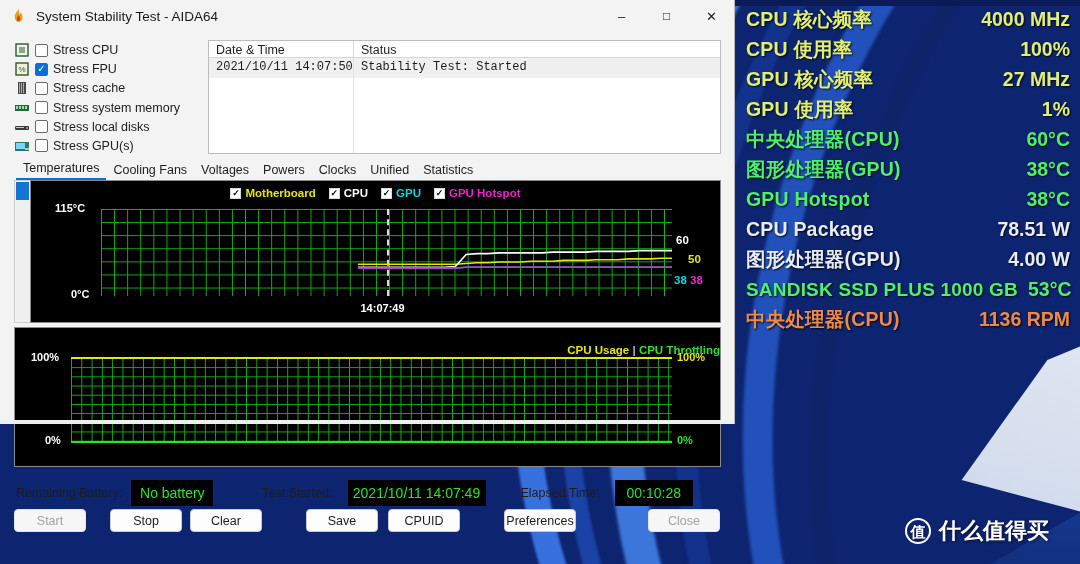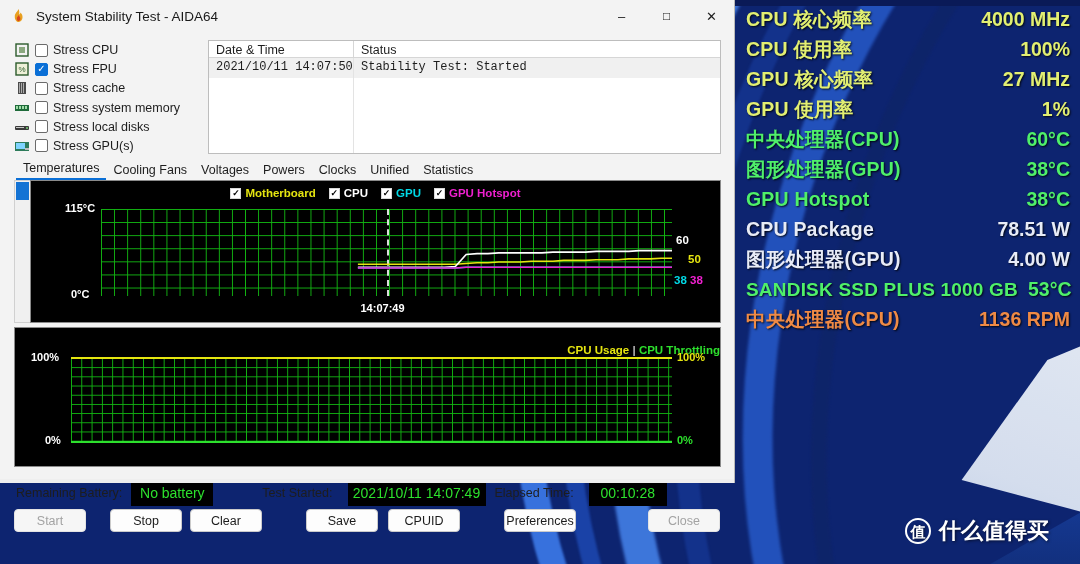--- a/index.html
+++ b/index.html
@@ -76,21 +76,21 @@
   }
   #wm .badge{
     width:26px;height:26px;border-radius:50%;
     border:2px solid #fff; color:#fff;
     display:flex;align-items:center;justify-content:center;
     font-size:15px; line-height:1;
   }
 
   
   #win{
-    position:absolute; left:0; top:0; width:735px; height:483px;
+    position:absolute; left:0; top:0; width:735px; height:424px;
     background:#f3f3f3; border-right:1px solid #b9b9b9;
     display:flex; flex-direction:column;
   }
   #titlebar{
     height:32px; background:#f3f3f3; display:flex; align-items:center;
     padding-left:10px; flex:none;
   }
   #titlebar .app-icon{
     width:17px;height:17px;margin-right:9px;display:block;
   }
@@ -414,21 +414,21 @@
               <div class="item">
                 <span class="lcb">✓</span>
                 <span style="color:#00d9e5">GPU</span>
               </div>
               <div class="item">
                 <span class="lcb">✓</span>
                 <span style="color:#f020d0">GPU Hotspot</span>
               </div>
             </div>
         <div class="plot" style="left: 70px; top: 28px; width: 571px; height: 87px; background-size: 13.1px 13.1px;"></div>
-            <div class="axlabel" style="left: 24px; top: 21px; margin-left: 10px;">115°C</div>
+            <div class="axlabel" style="left: 24px; top: 21px;">115°C</div>
             <div class="axlabel" style="left: 40px; top: 107px;">0°C</div>
             <div class="axlabel" style="left: 329.5px; top: 121px;">14:07:49</div>
             <div class="vline" style="left: 355.5px; top: 28px; height: 87px;"></div>
             <svg width="689" height="141" style="position: absolute; left: 0px; top: 0px; pointer-events: none;">
               <path d="M326.9,83.2 L337.8,83.2 L348.6,83.2 L359.4,83.2 L370.3,83.2 L381.1,83.2 L391.9,83.2 L402.8,83.2 L413.6,83.2 L424.4,83.2 L435.2,82.5 L446.1,81.7 L456.9,81.7 L467.7,81.0 L478.6,81.0 L489.4,81.0 L500.2,80.2 L511.0,80.2 L521.9,80.2 L532.7,79.4 L543.5,79.4 L554.4,79.4 L565.2,78.7 L576.0,78.7 L586.9,78.7 L597.7,77.9 L608.5,77.9 L619.3,77.9 L630.2,77.2 L641.0,77.2 " fill="none" stroke="#e5e510" stroke-width="1.6"></path>
               <path d="M326.9,86.3 L337.8,86.3 L348.6,86.3 L359.4,86.3 L370.3,86.3 L381.1,86.3 L391.9,86.3 L402.8,86.3 L413.6,86.3 L424.4,85.5 L435.2,73.4 L446.1,72.6 L456.9,72.6 L467.7,71.9 L478.6,71.9 L489.4,71.9 L500.2,71.9 L511.0,71.9 L521.9,71.1 L532.7,71.1 L543.5,71.1 L554.4,71.1 L565.2,70.4 L576.0,70.4 L586.9,70.4 L597.7,70.4 L608.5,69.6 L619.3,69.6 L630.2,69.6 L641.0,69.6 " fill="none" stroke="#ffffff" stroke-width="1.6"></path>
               <path d="M326.9,87.0 L337.8,87.0 L348.6,87.0 L359.4,87.0 L370.3,87.0 L381.1,87.0 L391.9,87.0 L402.8,87.0 L413.6,87.0 L424.4,87.0 L435.2,86.3 L446.1,86.3 L456.9,86.3 L467.7,86.3 L478.6,86.3 L489.4,86.3 L500.2,86.3 L511.0,86.3 L521.9,86.3 L532.7,86.3 L543.5,86.3 L554.4,86.3 L565.2,86.3 L576.0,86.3 L586.9,86.3 L597.7,86.3 L608.5,86.3 L619.3,86.3 L630.2,86.3 L641.0,86.3 " fill="none" stroke="#00d9e5" stroke-width="1.6"></path>
               <path d="M326.9,87.0 L337.8,87.0 L348.6,87.0 L359.4,87.0 L370.3,87.0 L381.1,87.0 L391.9,87.0 L402.8,87.0 L413.6,87.0 L424.4,87.0 L435.2,86.3 L446.1,86.3 L456.9,86.3 L467.7,86.3 L478.6,86.3 L489.4,86.3 L500.2,86.3 L511.0,86.3 L521.9,86.3 L532.7,86.3 L543.5,86.3 L554.4,86.3 L565.2,86.3 L576.0,86.3 L586.9,86.3 L597.7,86.3 L608.5,86.3 L619.3,86.3 L630.2,86.3 L641.0,86.3 " fill="none" stroke="#f020d0" stroke-width="1.6"></path>
             </svg>
             <div class="serieslabel" style="color: rgb(255, 255, 255); left: 645px; top: 52.6087px;">60</div>
@@ -451,21 +451,21 @@
           </svg>
         </div>
 
     </div>
 
     <div id="status">
       <span class="lbl">Remaining Battery:</span>
       <span class="field" id="fBattery">No battery</span>
       <span class="lbl" style="margin-left:40px">Test Started:</span>
       <span class="field" id="fStarted">2021/10/11 14:07:49</span>
-      <span class="lbl" style="">Elapsed Time:</span>
+      <span class="lbl" style="margin-left:26px">Elapsed Time:</span>
       <span class="field" id="fElapsed">00:10:28</span>
     </div>
 
     <div id="btnbar">
         <div class="btn disabled">Start</div>
         <div class="gapA"></div>
         <div class="btn">Stop</div>
         <div class="gapB"></div>
         <div class="btn">Clear</div>
         <div class="gapC"></div>

